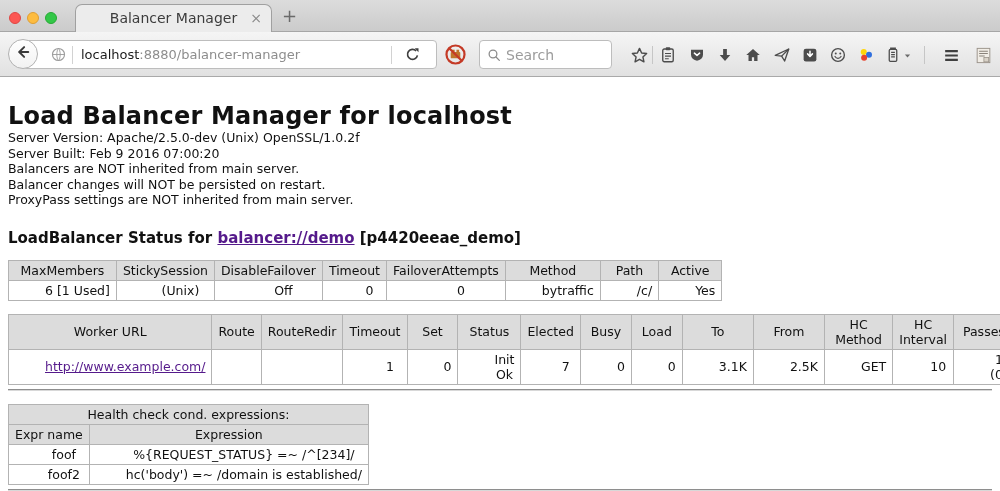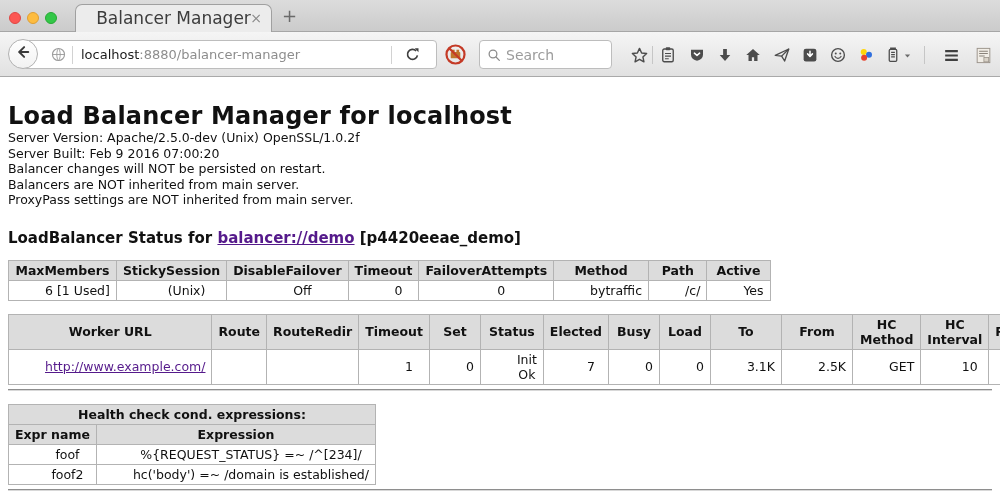--- a/index.html
+++ b/index.html
@@ -9,21 +9,21 @@
 
   
   .tabbar { position:relative; height:32px; background:linear-gradient(#dcdcdc,#cbcbcb); border-bottom:1px solid #a6a6a6; }
   .traffic { position:absolute; top:12px; width:12px; height:12px; border-radius:50%; }
   .t-red   { left:9px;  background:#fc5753; border:1px solid #df4744; }
   .t-yellow{ left:27px; background:#fdbc40; border:1px solid #de9f34; }
   .t-green { left:45px; background:#33c748; border:1px solid #27aa35; }
   .tab { position:absolute; left:75px; top:4px; width:197px; height:28px;
          background:#ececec; border:1px solid #a0a0a0; border-bottom:none;
          border-radius:7px 7px 0 0; }
-  .tab-title { display:block; text-align:center; line-height:27px; font-size:17px; color:#3c3c3c; }
+  .tab-title { display:block; text-align:center; line-height:27px; font-size:14px; color:#3c3c3c; }
   .tab-close { position:absolute; right:9px; top:0; line-height:27px; font-size:14px; color:#8a8a8a; cursor:default; }
   .newtab { position:absolute; left:282px; top:2px; font-size:18px; color:#6a6a6a; line-height:28px; }
 
   
   .toolbar { position:relative; height:45px; background:linear-gradient(#f5f5f5,#e1e1e1); border-bottom:1px solid #a9a9a9; }
   .backbtn { position:absolute; left:8px; top:7px; width:30px; height:30px; border-radius:50%;
              background:linear-gradient(#ffffff,#f2f2f2); border:1px solid #b2b2b2; z-index:2;
              display:flex; align-items:center; justify-content:center; }
   .urlbar { position:absolute; left:23px; top:8px; width:414px; height:29px; background:#fff;
             border:1px solid #bdbdbd; border-radius:4px; }
@@ -46,21 +46,21 @@
 
   
   .content { padding:0 8px; background:#fff; }
   h1 { font-size:24px; font-weight:bold; color:#111; padding-top:25px; letter-spacing:0.2px; }
   .info { margin-top:0; font-size:12.5px; color:#111; line-height:15.6px; }
   .h3 { margin-top:21px; font-size:15px; font-weight:bold; color:#111; }
   a, .tlink { color:var(--link,#551a8b); text-decoration:underline; }
   table { border-collapse:collapse; margin-top:13px; font-size:12.5px; color:#111;
           border:1px solid #5a5a5a; }
   th, td { border:1px solid #b3b3b3; padding:2px 6px; line-height:15px; height:20px; }
-  th { background:#dcdcdc; font-weight:bold; text-align:center; }
+  th { background:#dcdcdc; font-weight:normal; text-align:center; }
   td { text-align:center; background:#fff;padding-left:36px; }
   #worker-table { width:960px; }
   #worker-table td:first-child { text-align:left; }
   #health-table th.cap { text-align:center; }
   hr { border:none; border-top:1px solid #8e8e8e; border-bottom:1px solid #d8d8d8; margin:5px 0 0; }
   .hr1 { margin-top:4px; }
   .hr2 { margin-top:4px; }
 </style>
 </head>
 <body>
@@ -205,22 +205,22 @@
         </svg>
     </span>
   </div>
 
   <div class="content">
     <h1>Load Balancer Manager for localhost</h1>
 
     <div class="info">
       <div>Server Version: Apache/2.5.0-dev (Unix) OpenSSL/1.0.2f</div>
       <div>Server Built: Feb 9 2016 07:00:20</div>
+      <div>Balancers are NOT inherited from main server.</div>
       <div>Balancer changes will NOT be persisted on restart.</div>
-      <div>Balancers are NOT inherited from main server.</div>
       <div>ProxyPass settings are NOT inherited from main server.</div>
     </div>
 
     <div class="h3"><span>LoadBalancer Status for </span><a href="#">balancer://demo</a><span> [p4420eeae_demo]</span></div>
 
     <table id="balancer-table">
         <tbody>
           <tr>
             <th>MaxMembers</th>
             <th>StickySession</th>

